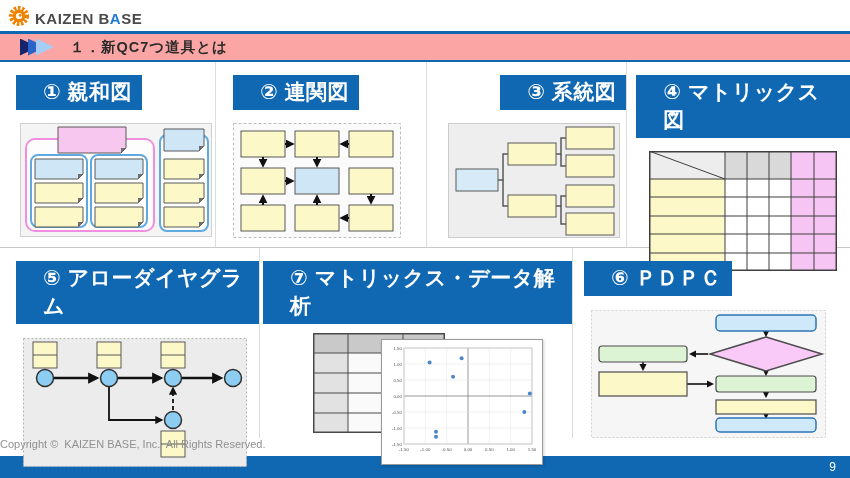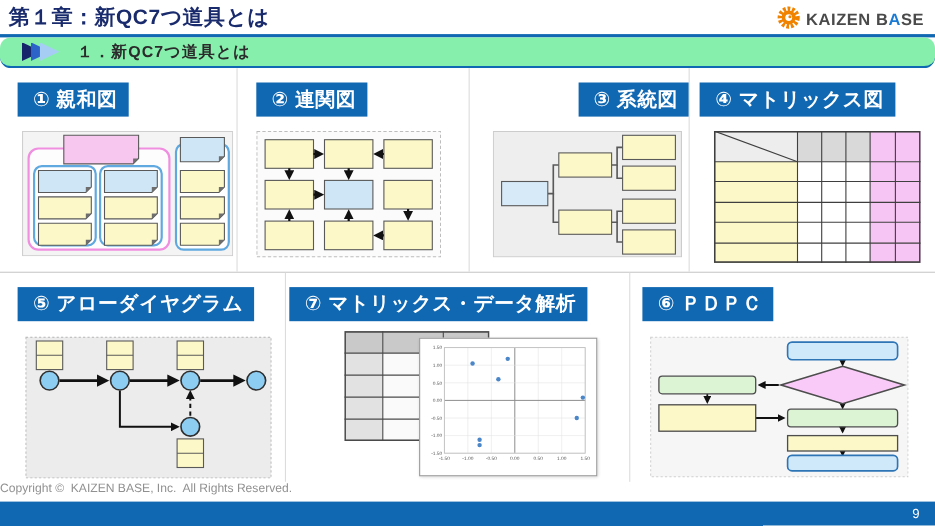--- a/index.html
+++ b/index.html
@@ -7,39 +7,39 @@
   .slide { width:850px; height:478px; background:#fff; position:relative; overflow:hidden; }
 
   
   .hdr { height:34px; border-bottom:3px solid #1068b2; display:flex; align-items:center; justify-content:space-between; padding:0 10px 0 8px; background:#fff; }
   .hdr-title { font-size:19px; font-weight:bold; color:#1a2b6d; letter-spacing:0.5px; }
   .logo { display:flex; align-items:flex-end; gap:5px; }
   .logo-text { font-size:15px; font-weight:bold; color:#4a4a4a; letter-spacing:0.5px; }
   .logo-text .accent { color:#1a7ad4; }
 
   
-  .subhdr { height:28px; background:#86efac; border-bottom:2px solid #1068b2; display:flex; align-items:center;border-radius:10px; }
+  .subhdr { height:28px; background:#fca5a5; border-bottom:2px solid #1068b2; display:flex; align-items:center; }
   .chevrons { display:flex; margin-left:20px; }
   .chev { width:18px; height:17px; clip-path:polygon(0 0,100% 50%,0 100%); }
   .chev.c1 { background:#16246b; }
   .chev.c2 { background:#2b63c9; margin-left:-10px; }
   .chev.c3 { background:#a6cdf3; margin-left:-10px; }
   .subhdr-title { font-size:14.5px; font-weight:bold; color:#2b2b2b; margin-left:16px; letter-spacing:1px; }
 
   
   .row { display:flex; width:100%; }
   .row1 { height:186px; border-bottom:1px solid #c9c9c9; }
   .row2 { height:190px;justify-content:space-between; }
   .panel { border-right:1px solid #dcdcdc; padding-top:13px; }
   .panel:last-child { border-right:none; }
   .w1{width:25.4%;padding-left:16px;} .w2{width:24.8%;padding-left:17px;}
   .w3{width:23.6%;padding-left:11px;text-align:right;} .w4{width:26.2%;padding-left:9px;}
   .w5{width:30.6%;padding-left:16px;} .w6{width:32.6%;padding-left:11px;}
   .w7{width:36.8%;padding-left:3px;}
-  .badge { display:inline-block; background:#1068b2; color:#fff; font-weight:bold; font-size:18px; letter-spacing:0.5px; padding:3px 10px 4px 14px; }
+  .badge { display:inline-block; background:#1068b2; color:#fff; font-weight:bold; font-size:21px; letter-spacing:0.5px; padding:3px 10px 4px 27px; }
   .diag { margin-top:13px; display:block; }
   .d1{margin-left:4px;} .d3{margin-left:10px;} .d4{margin-left:13px;}
   .d5{margin-left:7px;margin-top:14px;} .d6{margin-left:7px;margin-top:14px;}
   .p7-diagram { position:relative; height:136px; margin-top:9px; }
   .p7-table { position:absolute; left:50px; top:0; }
   .p7-chart { position:absolute; left:118px; top:6px; width:162px; height:126px; background:#fff; border:1px solid #9a9a9a; box-shadow:1px 1px 3px rgba(0,0,0,0.18); }
 
   
   .copyright { height:18px; text-align:left; padding-right:6px; font-size:11px; color:#909090; white-space:pre; }
   .pagebar { height:22px; background:#1068b2; color:#fff; text-align:right; line-height:22px; padding-right:14px; font-size:12px; }
@@ -51,21 +51,20 @@
   <defs>
     <marker id="ah" viewBox="0 0 10 10" refX="7" refY="5" markerWidth="4.5" markerHeight="4.5" orient="auto">
       <path d="M0,0 L10,5 L0,10 Z" fill="#111"></path>
     </marker>
   </defs>
 </svg>
 
 <div class="slide">
 
   <div class="hdr">
-    <div class="hdr-title">第１章：新QC7つ道具とは</div>
     <div class="logo">
       <svg width="22" height="22" viewBox="0 0 24 24">
         <circle cx="12" cy="12" r="8.5" fill="none" stroke="#f08300" stroke-width="5" stroke-dasharray="2.6 1.7"></circle>
         <circle cx="12" cy="12" r="7" fill="#f08300"></circle>
         <circle cx="12" cy="12" r="3.4" fill="#ffffff"></circle>
         <circle cx="13.2" cy="11.2" r="1.5" fill="#f08300"></circle>
       </svg>
       <div class="logo-text"><span>KAIZEN B</span><span class="accent">A</span><span>SE</span></div>
     </div>
   </div>

